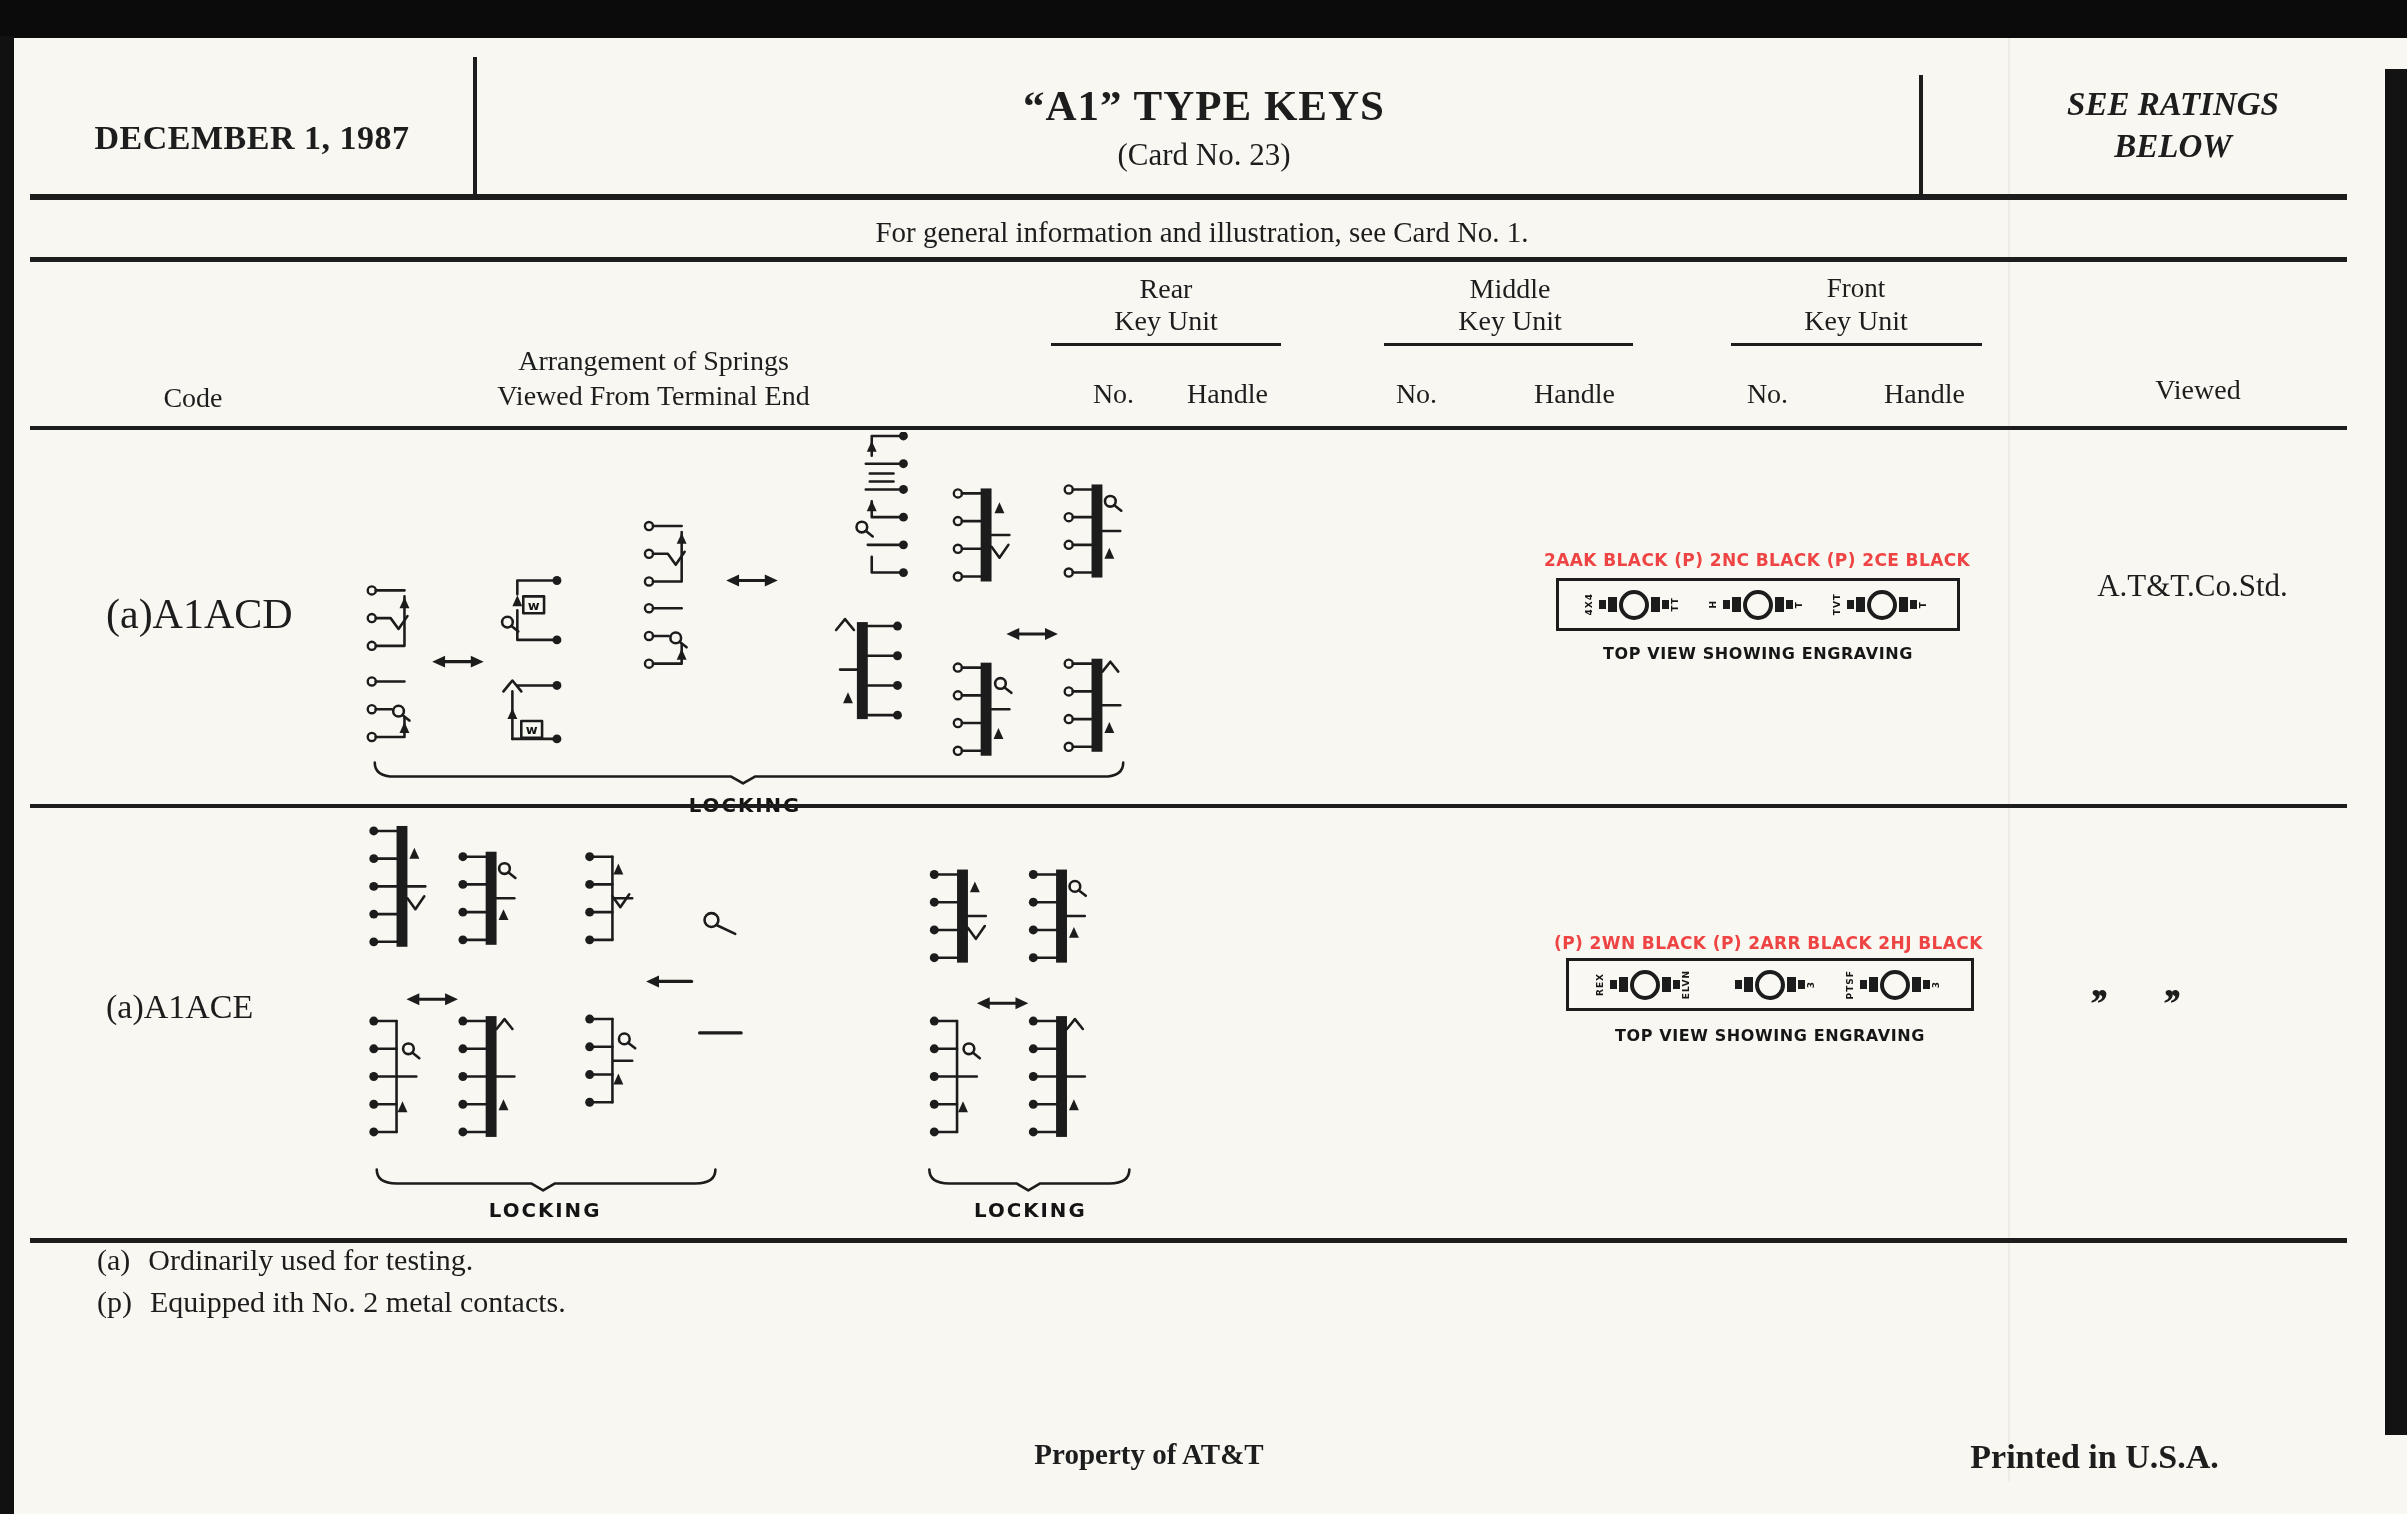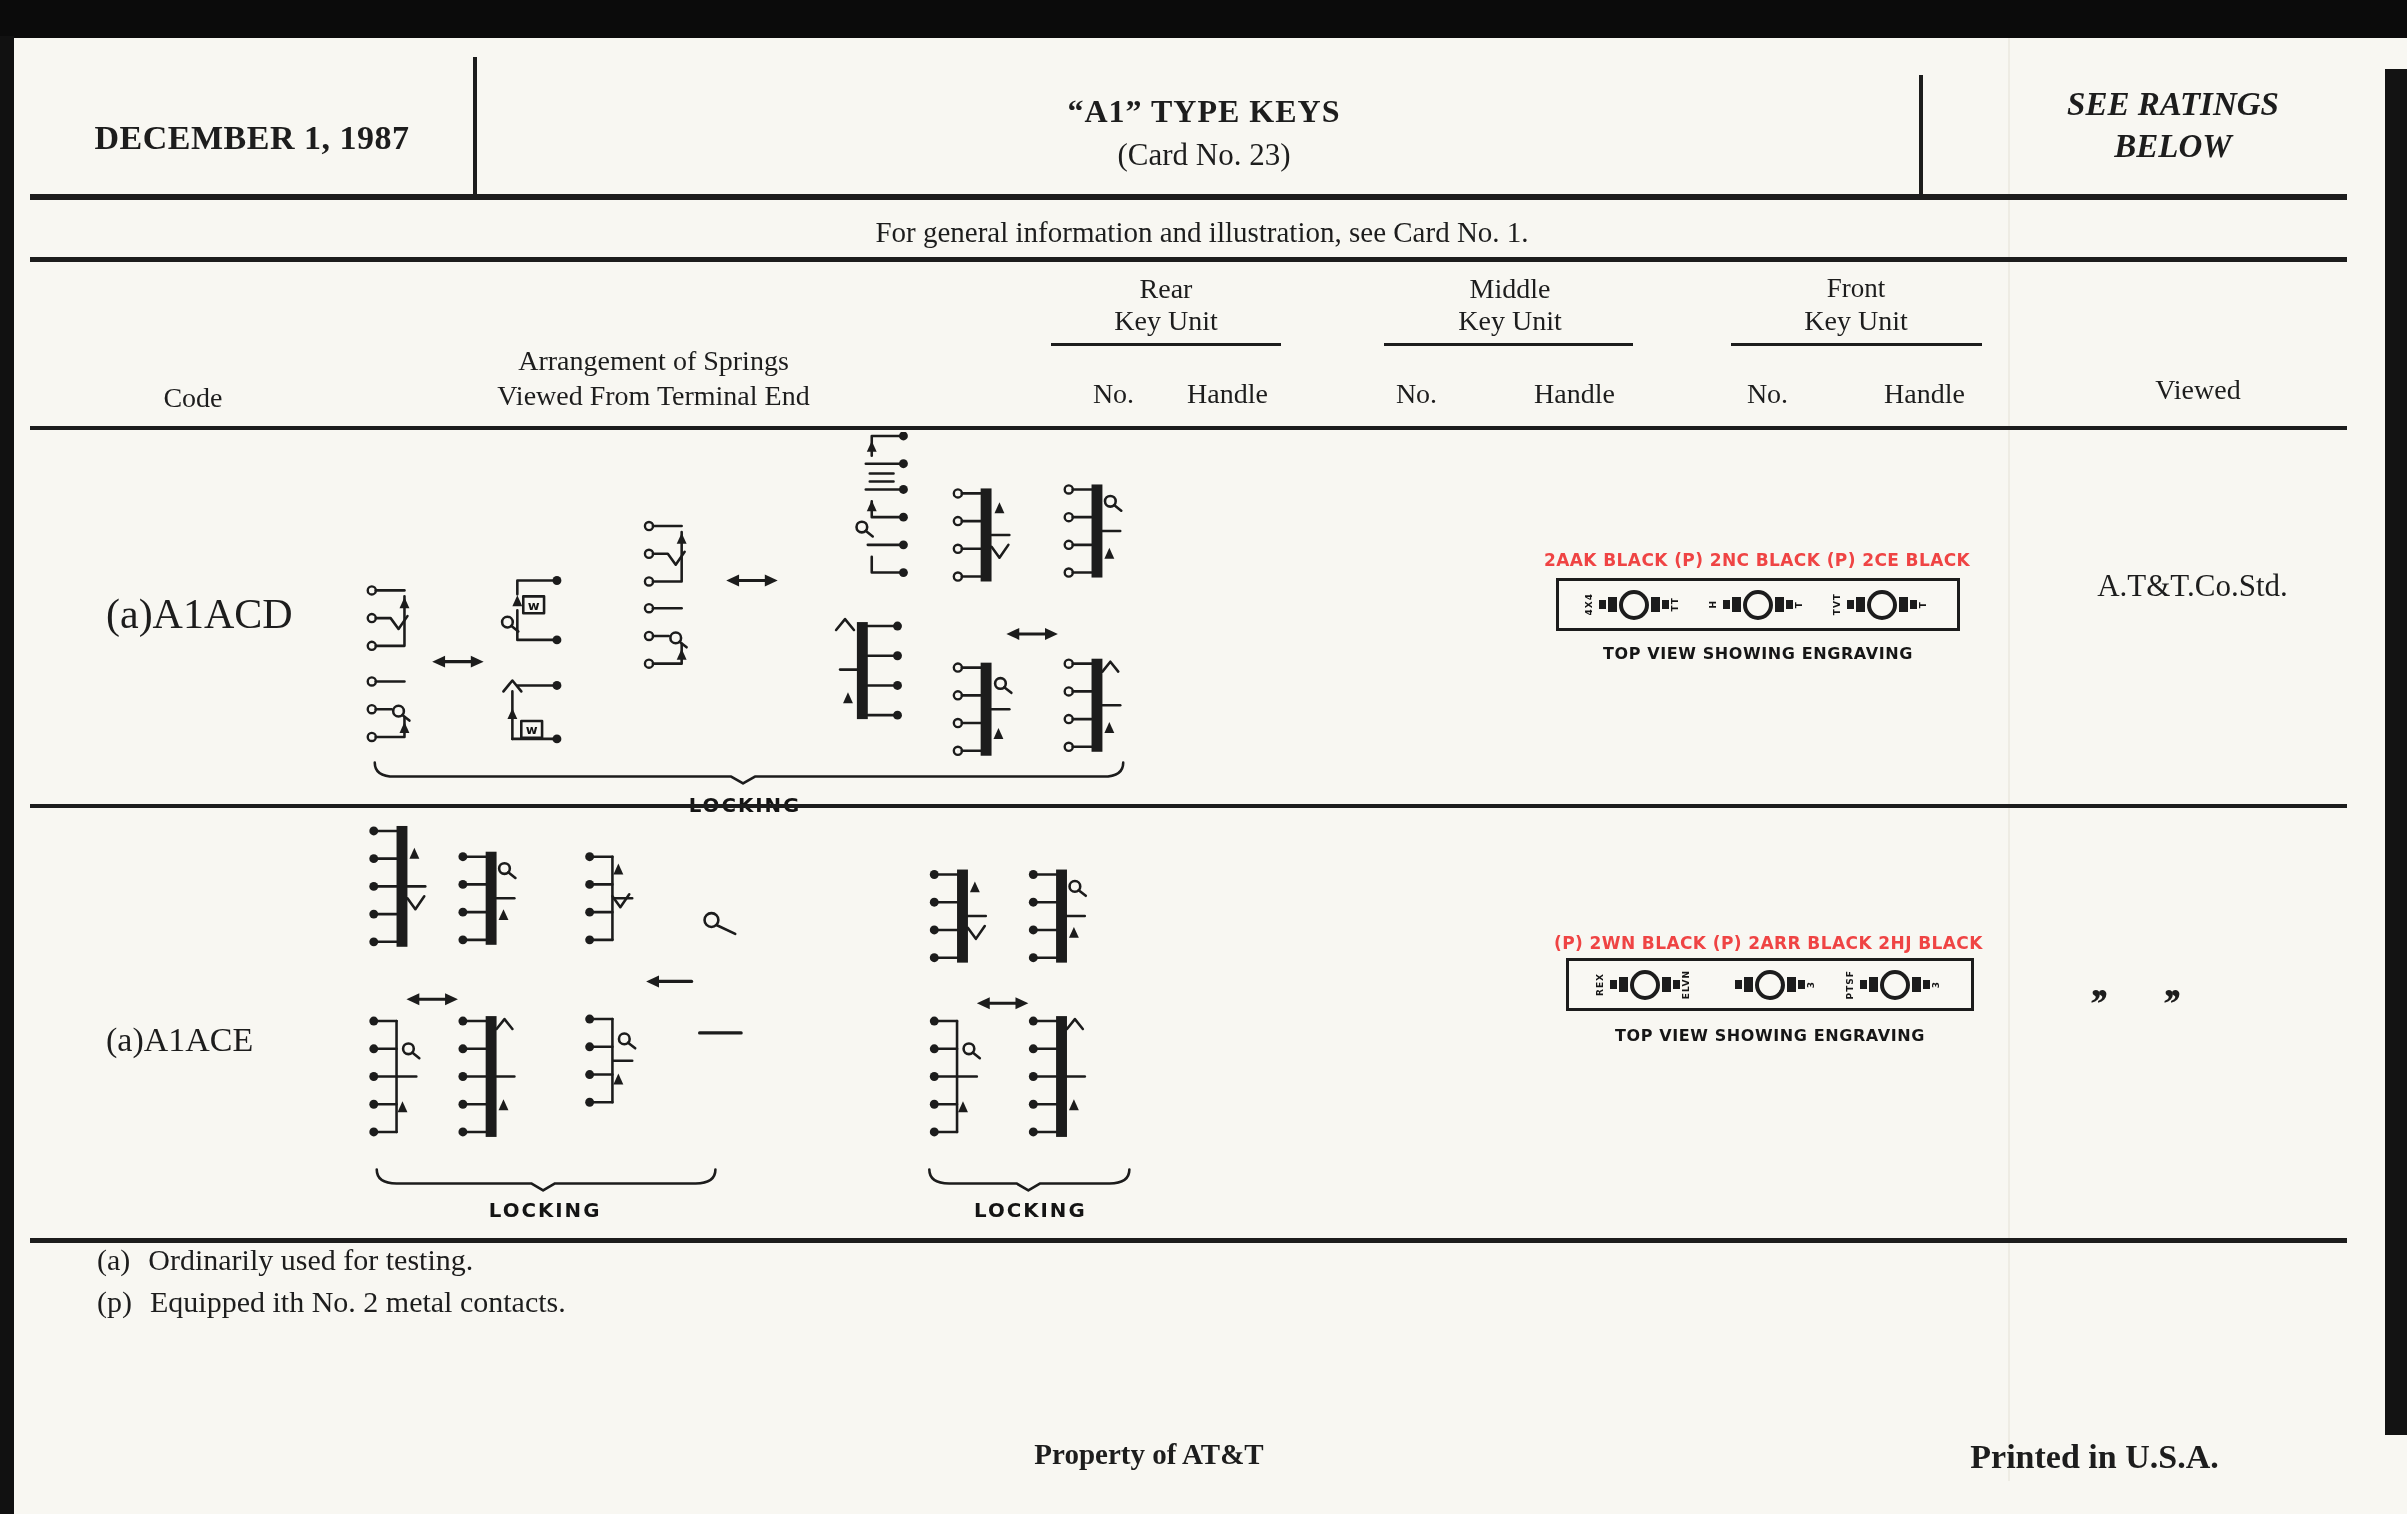--- a/index.html
+++ b/index.html
@@ -45,21 +45,21 @@
   <div class="bar" style="left:0;top:0;width:2408px;height:38px;"></div>
   <div class="bar" style="left:0;top:36px;width:14px;height:1479px;background:#111;"></div>
   <div class="bar" style="left:2385px;top:69px;width:23px;height:1366px;background:#131313;"></div>
   <div class="seam" style="left:2008px;top:38px;width:2px;height:1443px;"></div>
 
   <div class="abs rule" style="left:473px;top:57px;width:4px;height:141px;"></div>
   <div class="abs rule" style="left:1919px;top:75px;width:4px;height:123px;"></div>
 
   <div class="abs ser b ctr" style="left:30px;top:119px;width:444px;font-size:34px;letter-spacing:0.5px;">DECEMBER 1, 1987</div>
 
-  <div class="abs ser b ctr" style="left:709px;top:93px;width:990px;font-size:32px;letter-spacing:1px;">“A1” TYPE KEYS</div>
+  <div class="abs ser b ctr" style="left:709px;top:81px;width:990px;font-size:43px;letter-spacing:1px;">“A1” TYPE KEYS</div>
   <div class="abs ser ctr" style="left:709px;top:137px;width:990px;font-size:31px;">(Card No. 23)</div>
 
   <div class="abs" style="left:1970px;top:83px;width:406px;font-style:italic;">
     <div class="ser b ctr" style="font-size:33px;line-height:42px;">SEE RATINGS</div>
     <div class="ser b ctr" style="font-size:33px;line-height:42px;">BELOW</div>
   </div>
 
   <div class="rule" style="left:30px;top:194px;width:2317px;height:6px;"></div>
 
   <div class="abs ser ctr" style="left:0;top:216px;width:2404px;font-size:29px;">For general information and illustration, see Card No. 1.</div>
@@ -317,21 +317,21 @@
         <span class="kstub"></span>
       <span class="emark">T</span>
     </div>
   </div>
   <div class="abs ecaption" style="left:1564px;top:644px;width:388px;">TOP VIEW SHOWING ENGRAVING</div>
 
   <div class="abs ser ctr" style="left:2039px;top:568px;width:307px;font-size:31px;">A.T&amp;T.Co.Std.</div>
 
   <div class="rule" style="left:30px;top:804px;width:2317px;height:4px;"></div>
 
-  <div class="abs ser" style="left:106px;top:988px;font-size:34px;margin-top:33px;">(a)A1ACE</div>
+  <div class="abs ser" style="left:106px;top:988px;font-size:34px;">(a)A1ACE</div>
 
   <svg class="abs" style="left:347px;top:823px;" width="822" height="408" viewBox="0 0 830 412">
     <g transform="translate(22,6)">
       <use href="#p5T"></use>
         <path class="s" d="M39,70 l8,11 9,-13"></path>
         <use href="#d-au" x="46" y="28"></use>
     </g>
     <g transform="translate(112,32)">
       <use href="#p4TF"></use>
         <use href="#d-loop" x="47" y="14"></use>

